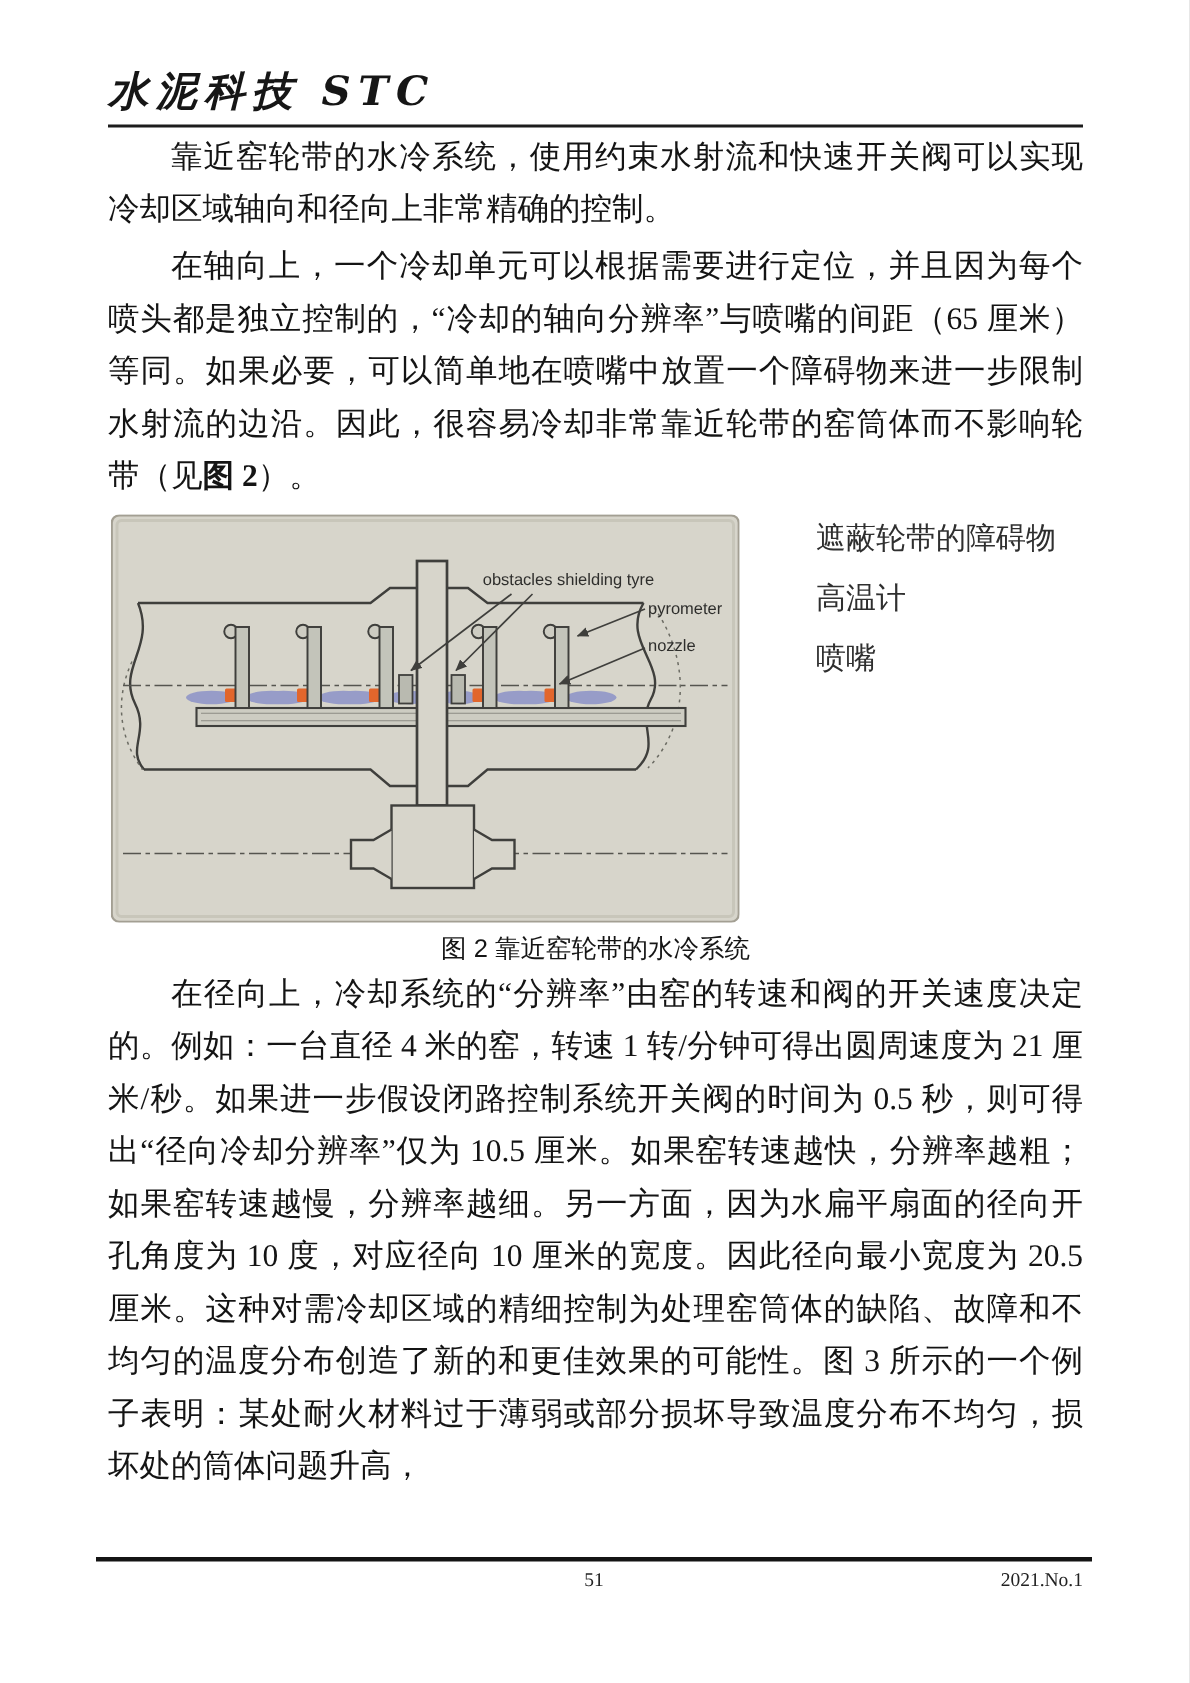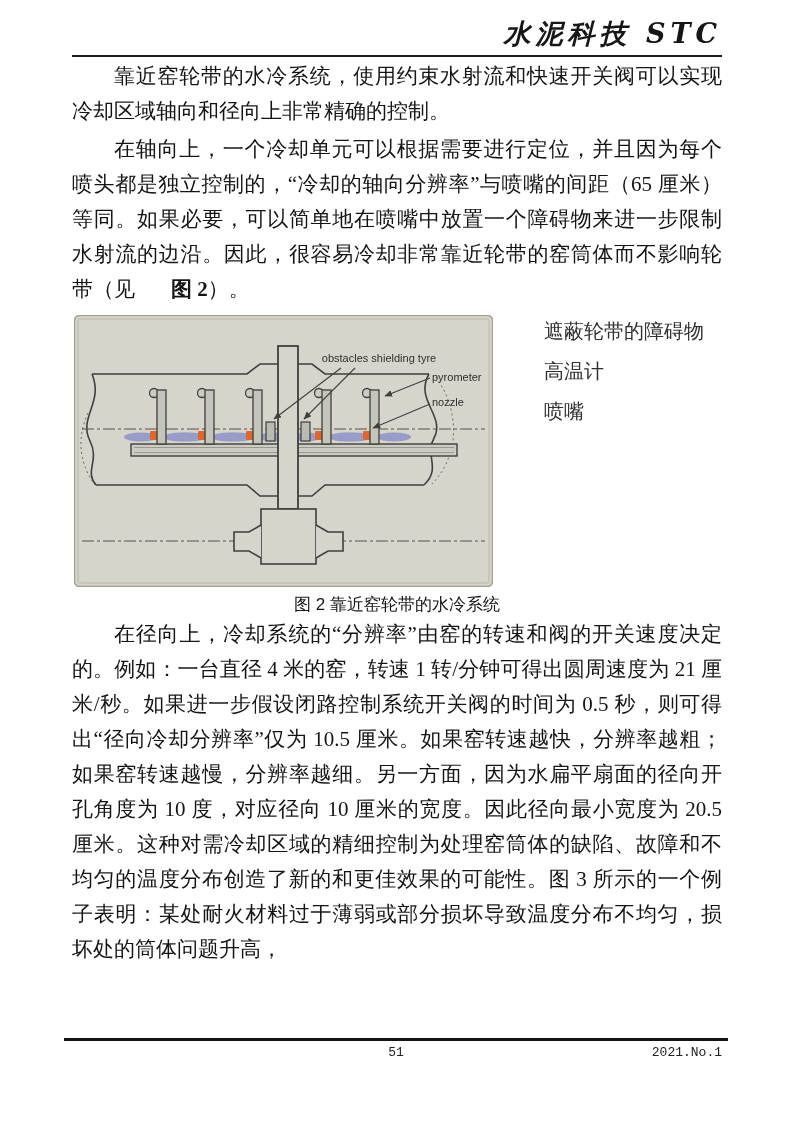--- a/index.html
+++ b/index.html
@@ -7,21 +7,21 @@
   .page{
     position:relative;
     width:793px;height:1122px;
     background:#ffffff;
     margin:0 auto;
     overflow:hidden;
     font-family:"Liberation Serif","DejaVu Serif",serif;
     color:#111;
   }
   .content{position:absolute;left:72px;top:0;width:650px;}
-  .header{padding-top:18px;padding-bottom:5px;border-bottom:2px solid #1c1c1c;text-align:right;}
+  .header{padding-top:46px;padding-bottom:5px;border-bottom:2px solid #1c1c1c;text-align:left;}
   .header-title{
     font-family:"DejaVu Serif","Liberation Serif",serif;
     font-style:italic;font-weight:bold;
     font-size:27px;line-height:32px;letter-spacing:5px;
     color:#161616;
   }
   .body-text p{
     margin:0;margin-top:3px;
     font-size:21px;line-height:35px;
     text-align:justify;text-indent:2em;
@@ -37,28 +37,28 @@
   }
   .side-label.l1{top:6px;}
   .side-label.l2{top:46px;}
   .side-label.l3{top:86px;}
   .figure-caption{
     margin-top:7px;text-align:center;
     font-family:"Liberation Sans","DejaVu Sans",sans-serif;
     font-weight:normal;font-size:17px;line-height:21px;color:#151515;
   }
   .para-after{margin-top:13px;}
-  .bold-ref{font-weight:bold;margin-left:36px;}
+  .bold-ref{font-weight:bold;}
   .footer{
     position:absolute;left:64px;top:1038px;width:664px;
     border-top:3px solid #141414;
   }
   .footer-row{
     position:relative;padding-top:4px;
-    font-family:Liberation Mono, monospace;
+    font-family:Liberation Serif, serif;
     font-size:13px;color:#222;text-align:center;
   }
   .footer-issue{position:absolute;right:6px;top:4px;}
   svg text{font-family:"Liberation Sans","DejaVu Sans",sans-serif;}
 </style>
 </head>
 <body>
 
 <div class="page">
   <div class="content">

